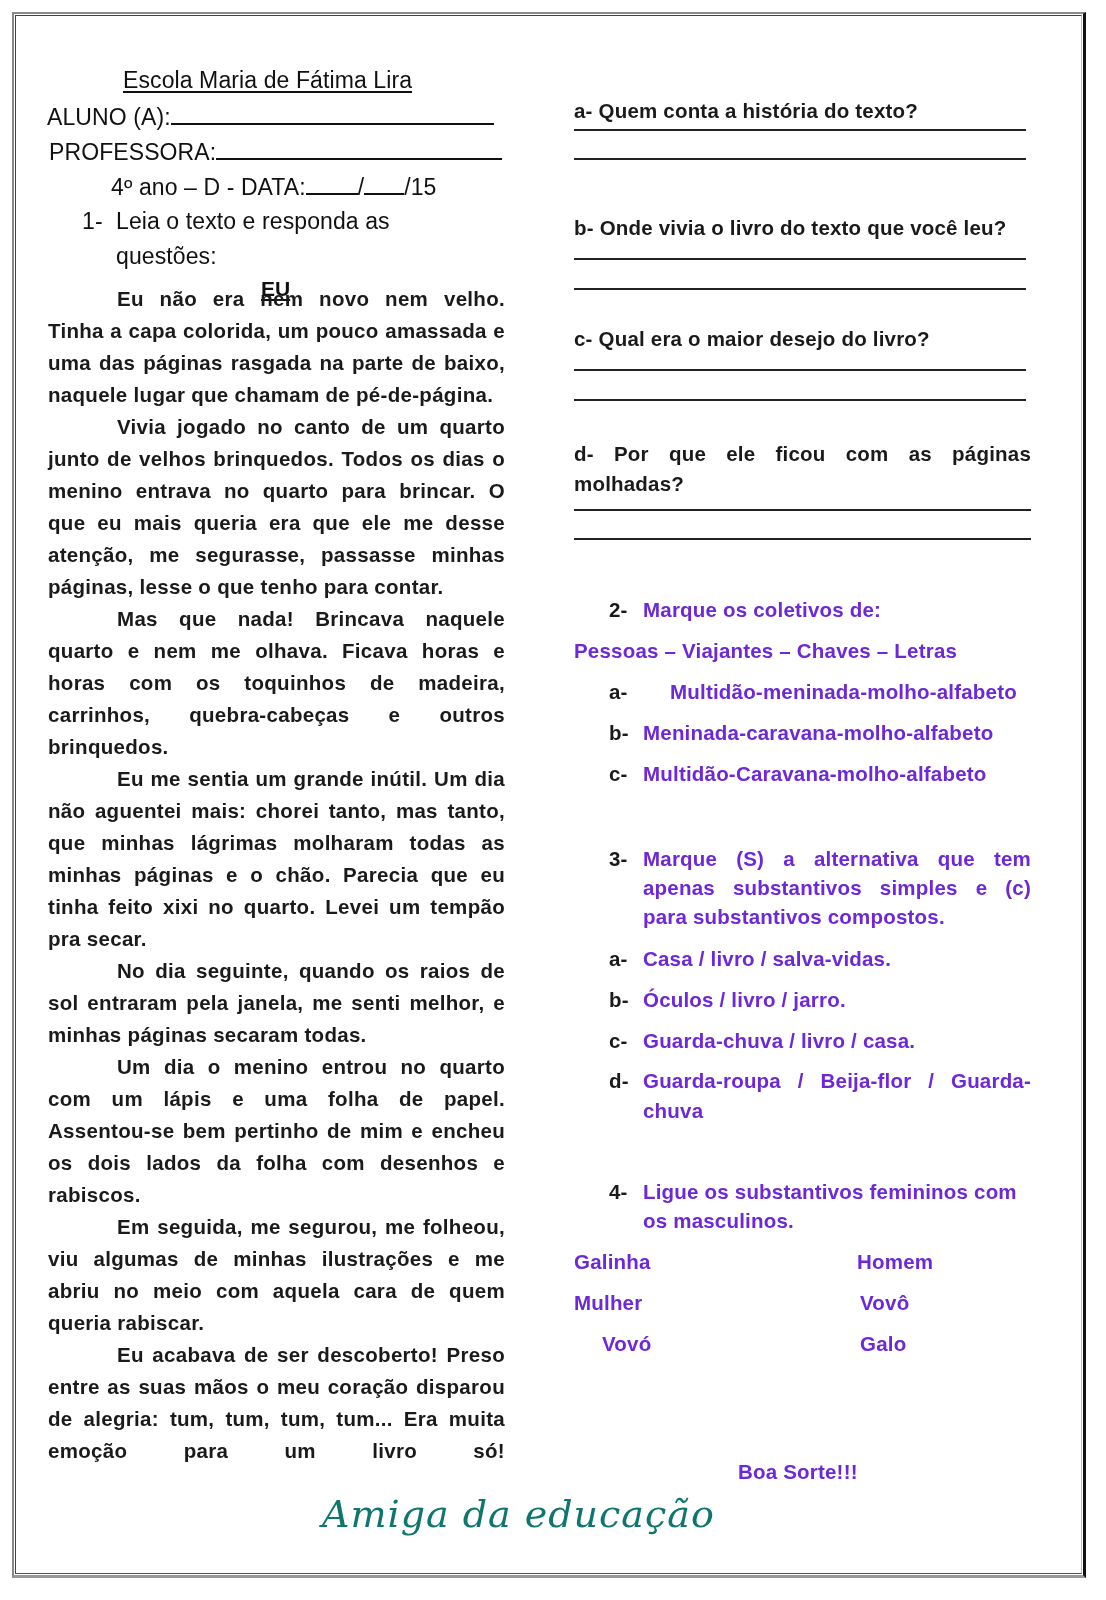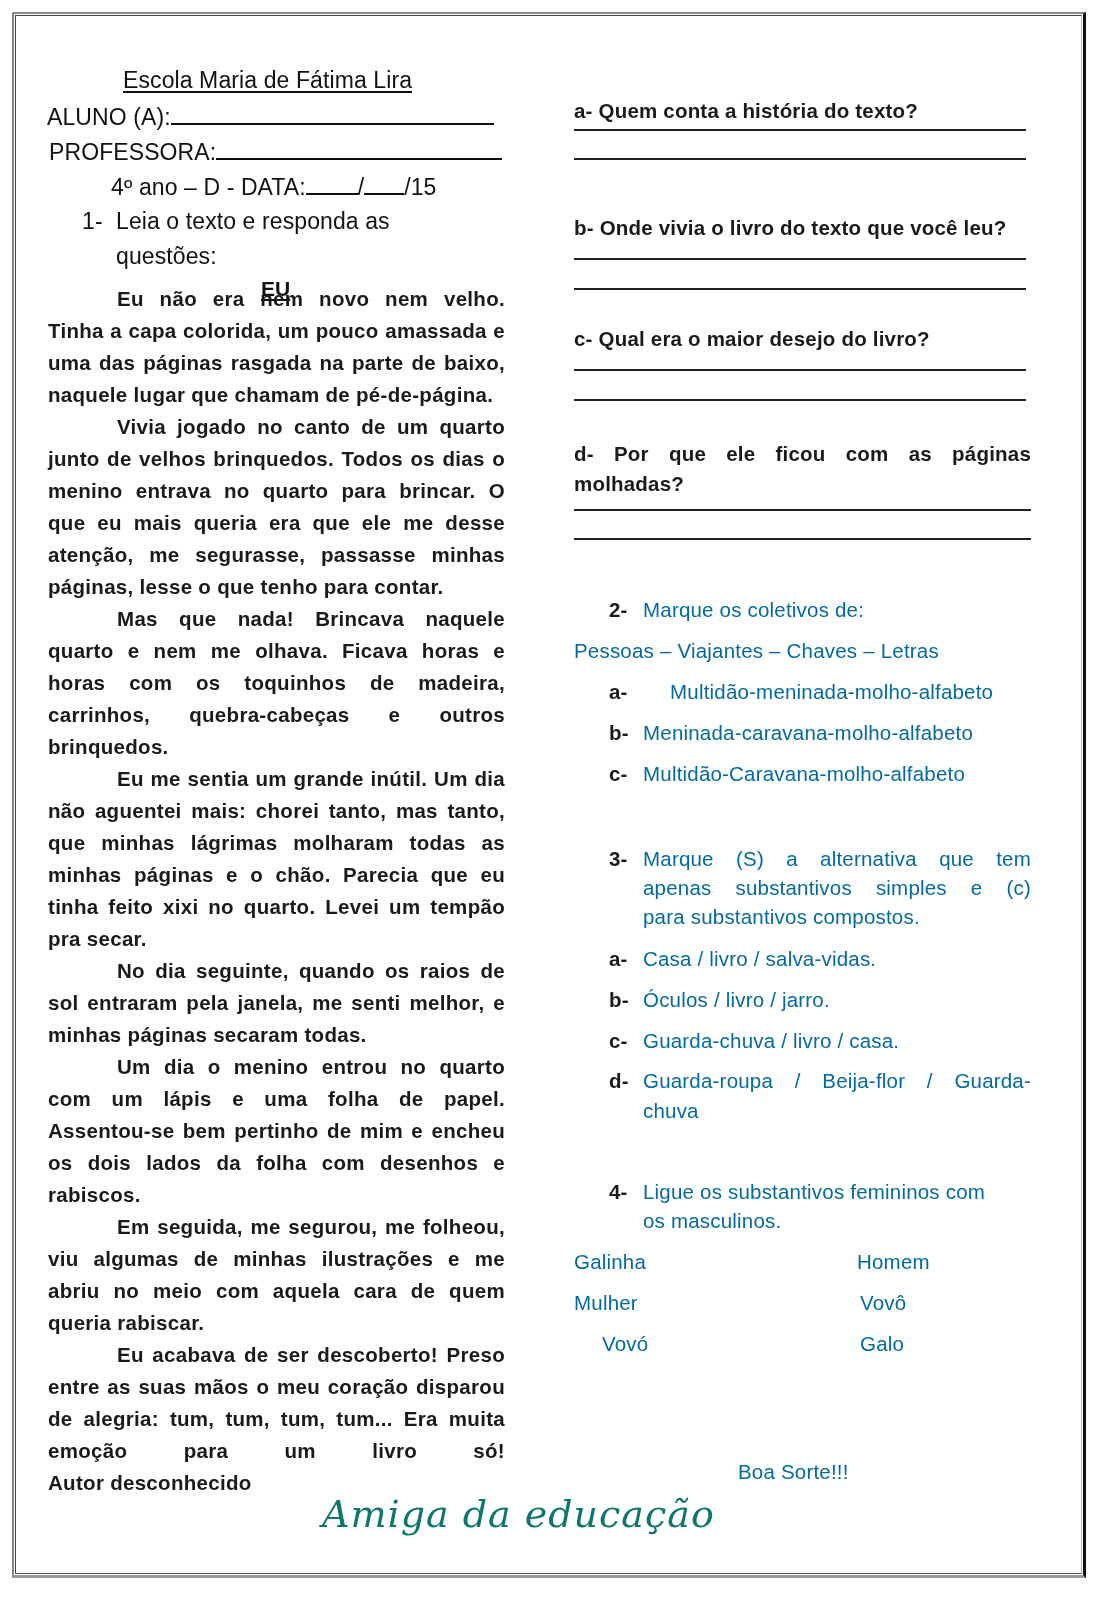--- a/index.html
+++ b/index.html
@@ -15,21 +15,21 @@
   .hdr { font-size: 23px; font-weight: normal; letter-spacing: 0.1px; }
   .u { text-decoration: underline; text-underline-offset: 3px; }
   .blank { display: inline-block; border-bottom: 2px solid #111; height: 20px; vertical-align: baseline; }
   .story { position: absolute; left: 48px; width: 457px; font-size: 20.5px; font-weight: bold;
            letter-spacing: 0.3px; line-height: 32px; text-align: justify; color: #1a1a1a; }
   .story p { margin: 0; text-indent: 69px; text-align: justify; }
   .story p.last-line-justify { text-align-last: justify; }
   .q { font-size: 20.5px; font-weight: bold; letter-spacing: 0.2px; color: #1a1a1a; }
   .line { position: absolute; left: 574px; width: 452px; height: 0; border-top: 2px solid #222; }
   .num { position: absolute; font-size: 20.5px; font-weight: bold; color: #1a1a1a; letter-spacing: 0.2px; }
-  .opt { position: absolute; font-size: 20.5px; font-weight: normal; color: #0369a1; letter-spacing: 0.2px; white-space: nowrap; }
+  .opt { position: absolute; font-size: 20.5px; font-weight: bold; color: #6d28d9; letter-spacing: 0.2px; white-space: nowrap; }
   .watermark { position: absolute; left: 322px; top: 1492px; font-family: "DejaVu Serif", serif;
                font-style: italic; font-size: 38px; color: #0f766e; letter-spacing: 1px; font-weight: normal; }
 </style>
 </head>
 <body>
 
 <div class="frame-outer"></div>
 <div class="frame-inner"></div>
 
 <div class="abs hdr u" style="left:123px; top:45px;">Escola Maria de Fátima Lira</div>
@@ -56,21 +56,20 @@
 
 <div class="story" style="top:283px;">
   <p>Eu não era nem novo nem velho. Tinha a capa colorida, um pouco amassada e uma das páginas rasgada na parte de baixo, naquele lugar que chamam de pé-de-página.</p>
   <p>Vivia jogado no canto de um quarto junto de velhos brinquedos. Todos os dias o menino entrava no quarto para brincar. O que eu mais queria era que ele me desse atenção, me segurasse, passasse minhas páginas, lesse o que tenho para contar.</p>
   <p>Mas que nada! Brincava naquele quarto e nem me olhava. Ficava horas e horas com os toquinhos de madeira, carrinhos, quebra-cabeças e outros brinquedos.</p>
   <p>Eu me sentia um grande inútil. Um dia não aguentei mais: chorei tanto, mas tanto, que minhas lágrimas molharam todas as minhas páginas e o chão. Parecia que eu tinha feito xixi no quarto. Levei um tempão pra secar.</p>
   <p>No dia seguinte, quando os raios de sol entraram pela janela, me senti melhor, e minhas páginas secaram todas.</p>
   <p>Um dia o menino entrou no quarto com um lápis e uma folha de papel. Assentou-se bem pertinho de mim e encheu os dois lados da folha com desenhos e rabiscos.</p>
   <p>Em seguida, me segurou, me folheou, viu algumas de minhas ilustrações e me abriu no meio com aquela cara de quem queria rabiscar.</p>
   <p class="last-line-justify">Eu acabava de ser descoberto! Preso entre as suas mãos o meu coração disparou de alegria: tum, tum, tum, tum... Era muita emoção para um livro só!</p>
-  <div>Autor desconhecido</div>
 </div>
 
 <div class="abs q" style="left:574px; top:77px;text-align:center;">a- Quem conta a história do texto?</div>
 <div class="line" style="top:129px;"></div>
 <div class="line" style="top:158px;"></div>
 
 <div class="abs q" style="left:574px; top:194px;">b- Onde vivia o livro do texto que você leu?</div>
 <div class="line" style="top:258px;"></div>
 <div class="line" style="top:288px;"></div>
 

